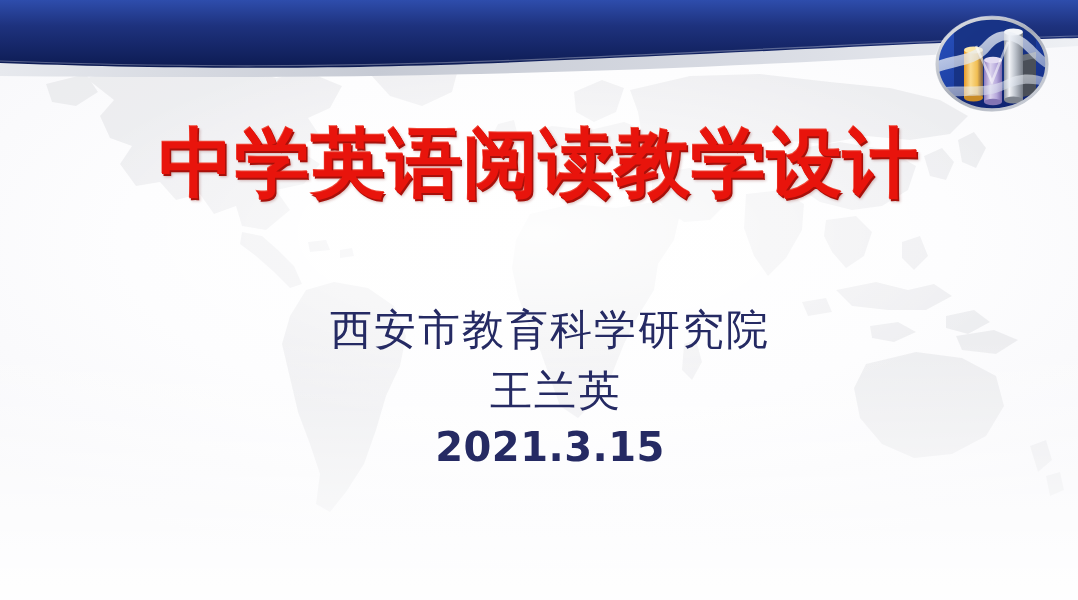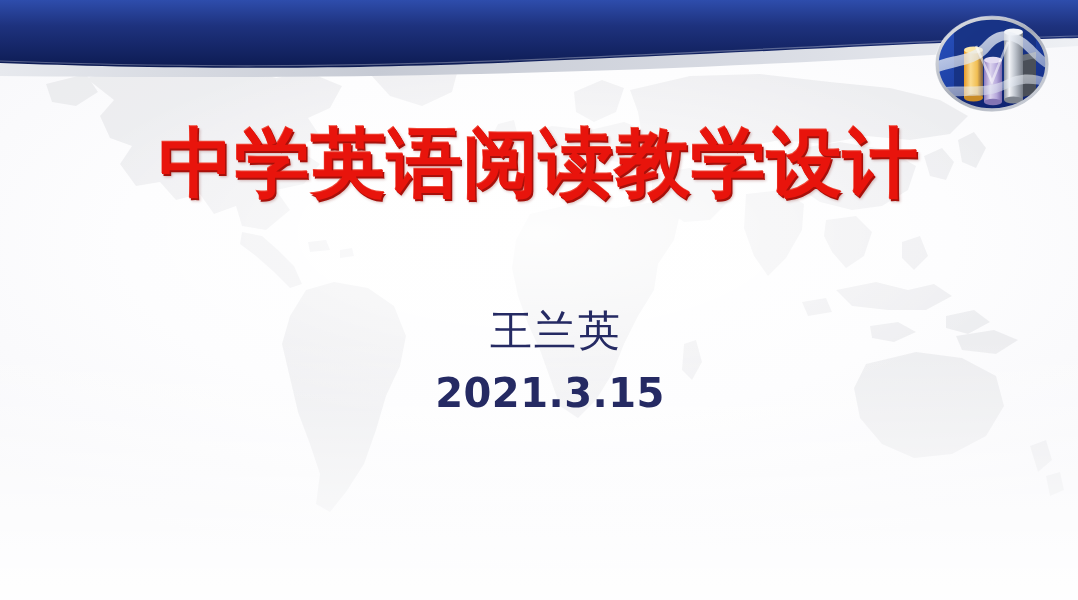--- a/index.html
+++ b/index.html
@@ -117,21 +117,20 @@
   }
   .byline .person {
     display: block;
     font-size: 42px;
     line-height: 62px;
     padding-left: 26px;
     margin-left: 8px;
   }
   .byline .date {
     display: block;
-    margin-top: 6px;
     font-family: "DejaVu Sans", "Liberation Sans", sans-serif;
     font-weight: 700;
     font-size: 40px;
     line-height: 50px;
     color: #252a63;
     letter-spacing: 0.5px;
     padding-left: 22px;
   }
 </style>
 </head>
@@ -307,17 +306,18 @@
       </g>
 
       <ellipse cx="60" cy="52" rx="55" ry="46" fill="none" stroke="url(#ringG)" stroke-width="3.4"></ellipse>
       <ellipse cx="60" cy="52" rx="57" ry="48" fill="none" stroke="rgba(255,255,255,0.45)" stroke-width="1"></ellipse>
     </svg>
   </div>
 
   <div class="title">中学英语阅读教学设计</div>
 
   <div class="byline">
+    <span class="org">西安市教育科学研究院</span>
     <span class="person">王兰英</span>
     <span class="date">2021.3.15</span>
   </div>
 
 </div>
 
 </body></html>

